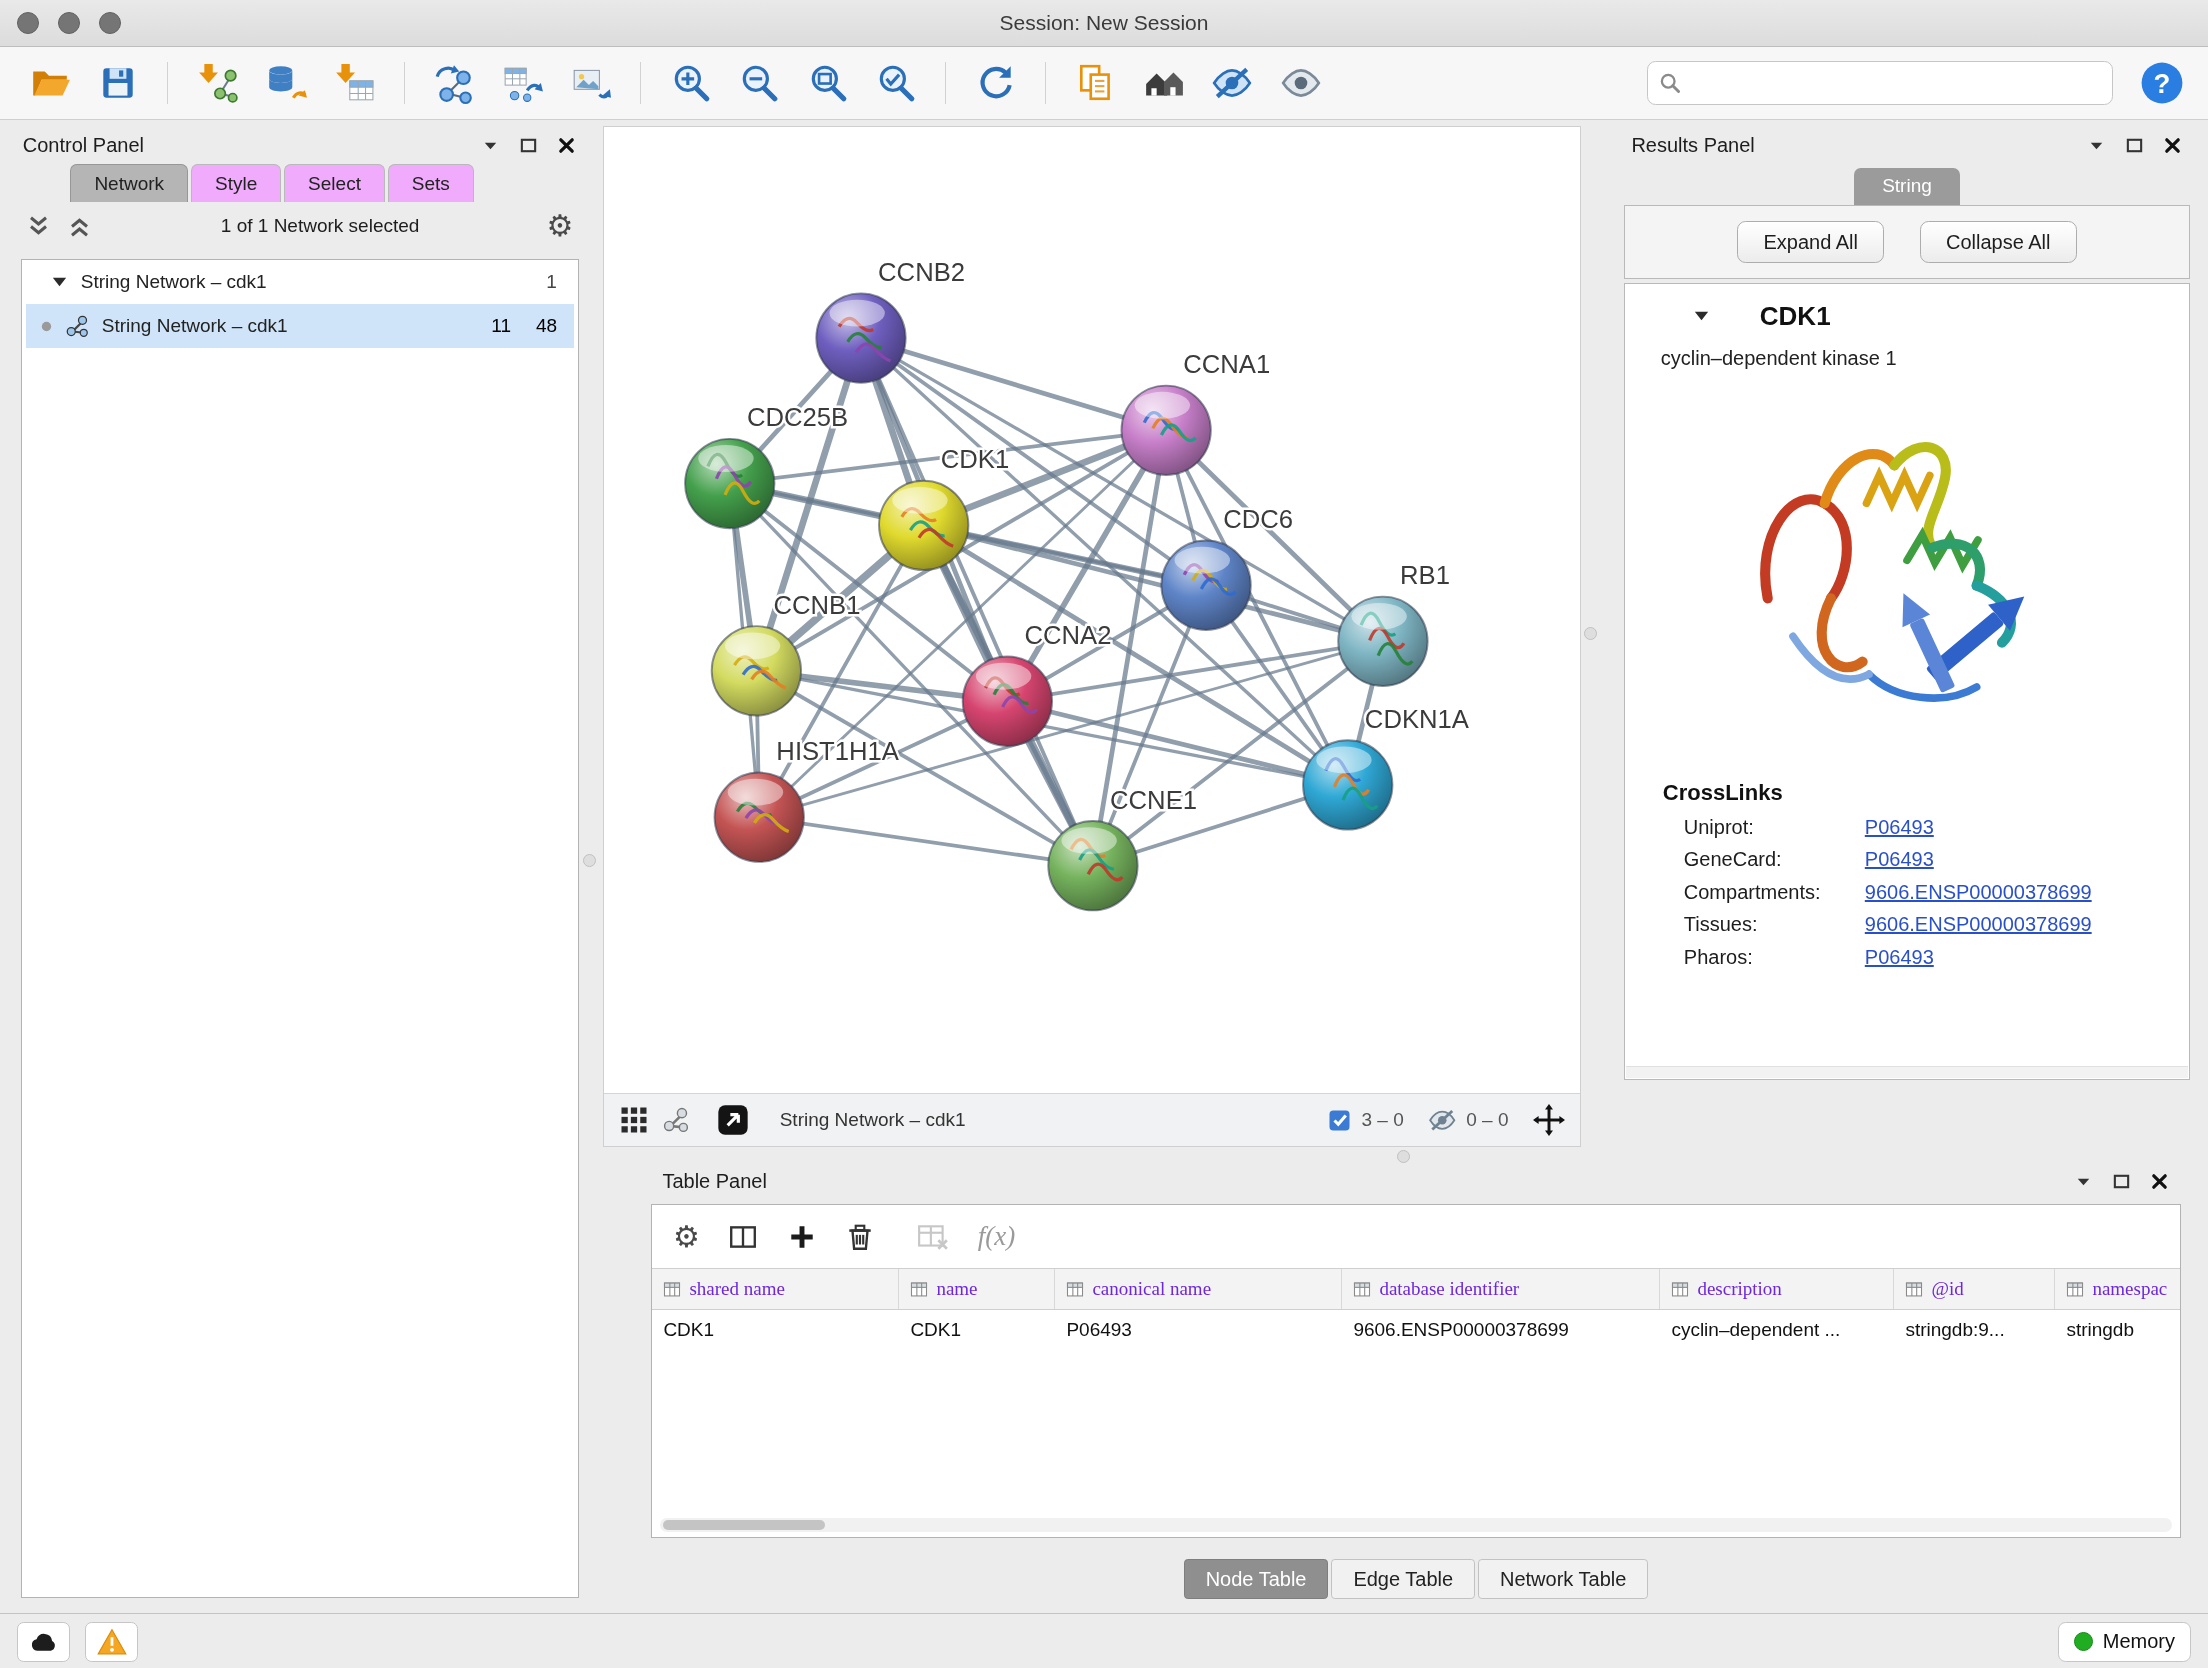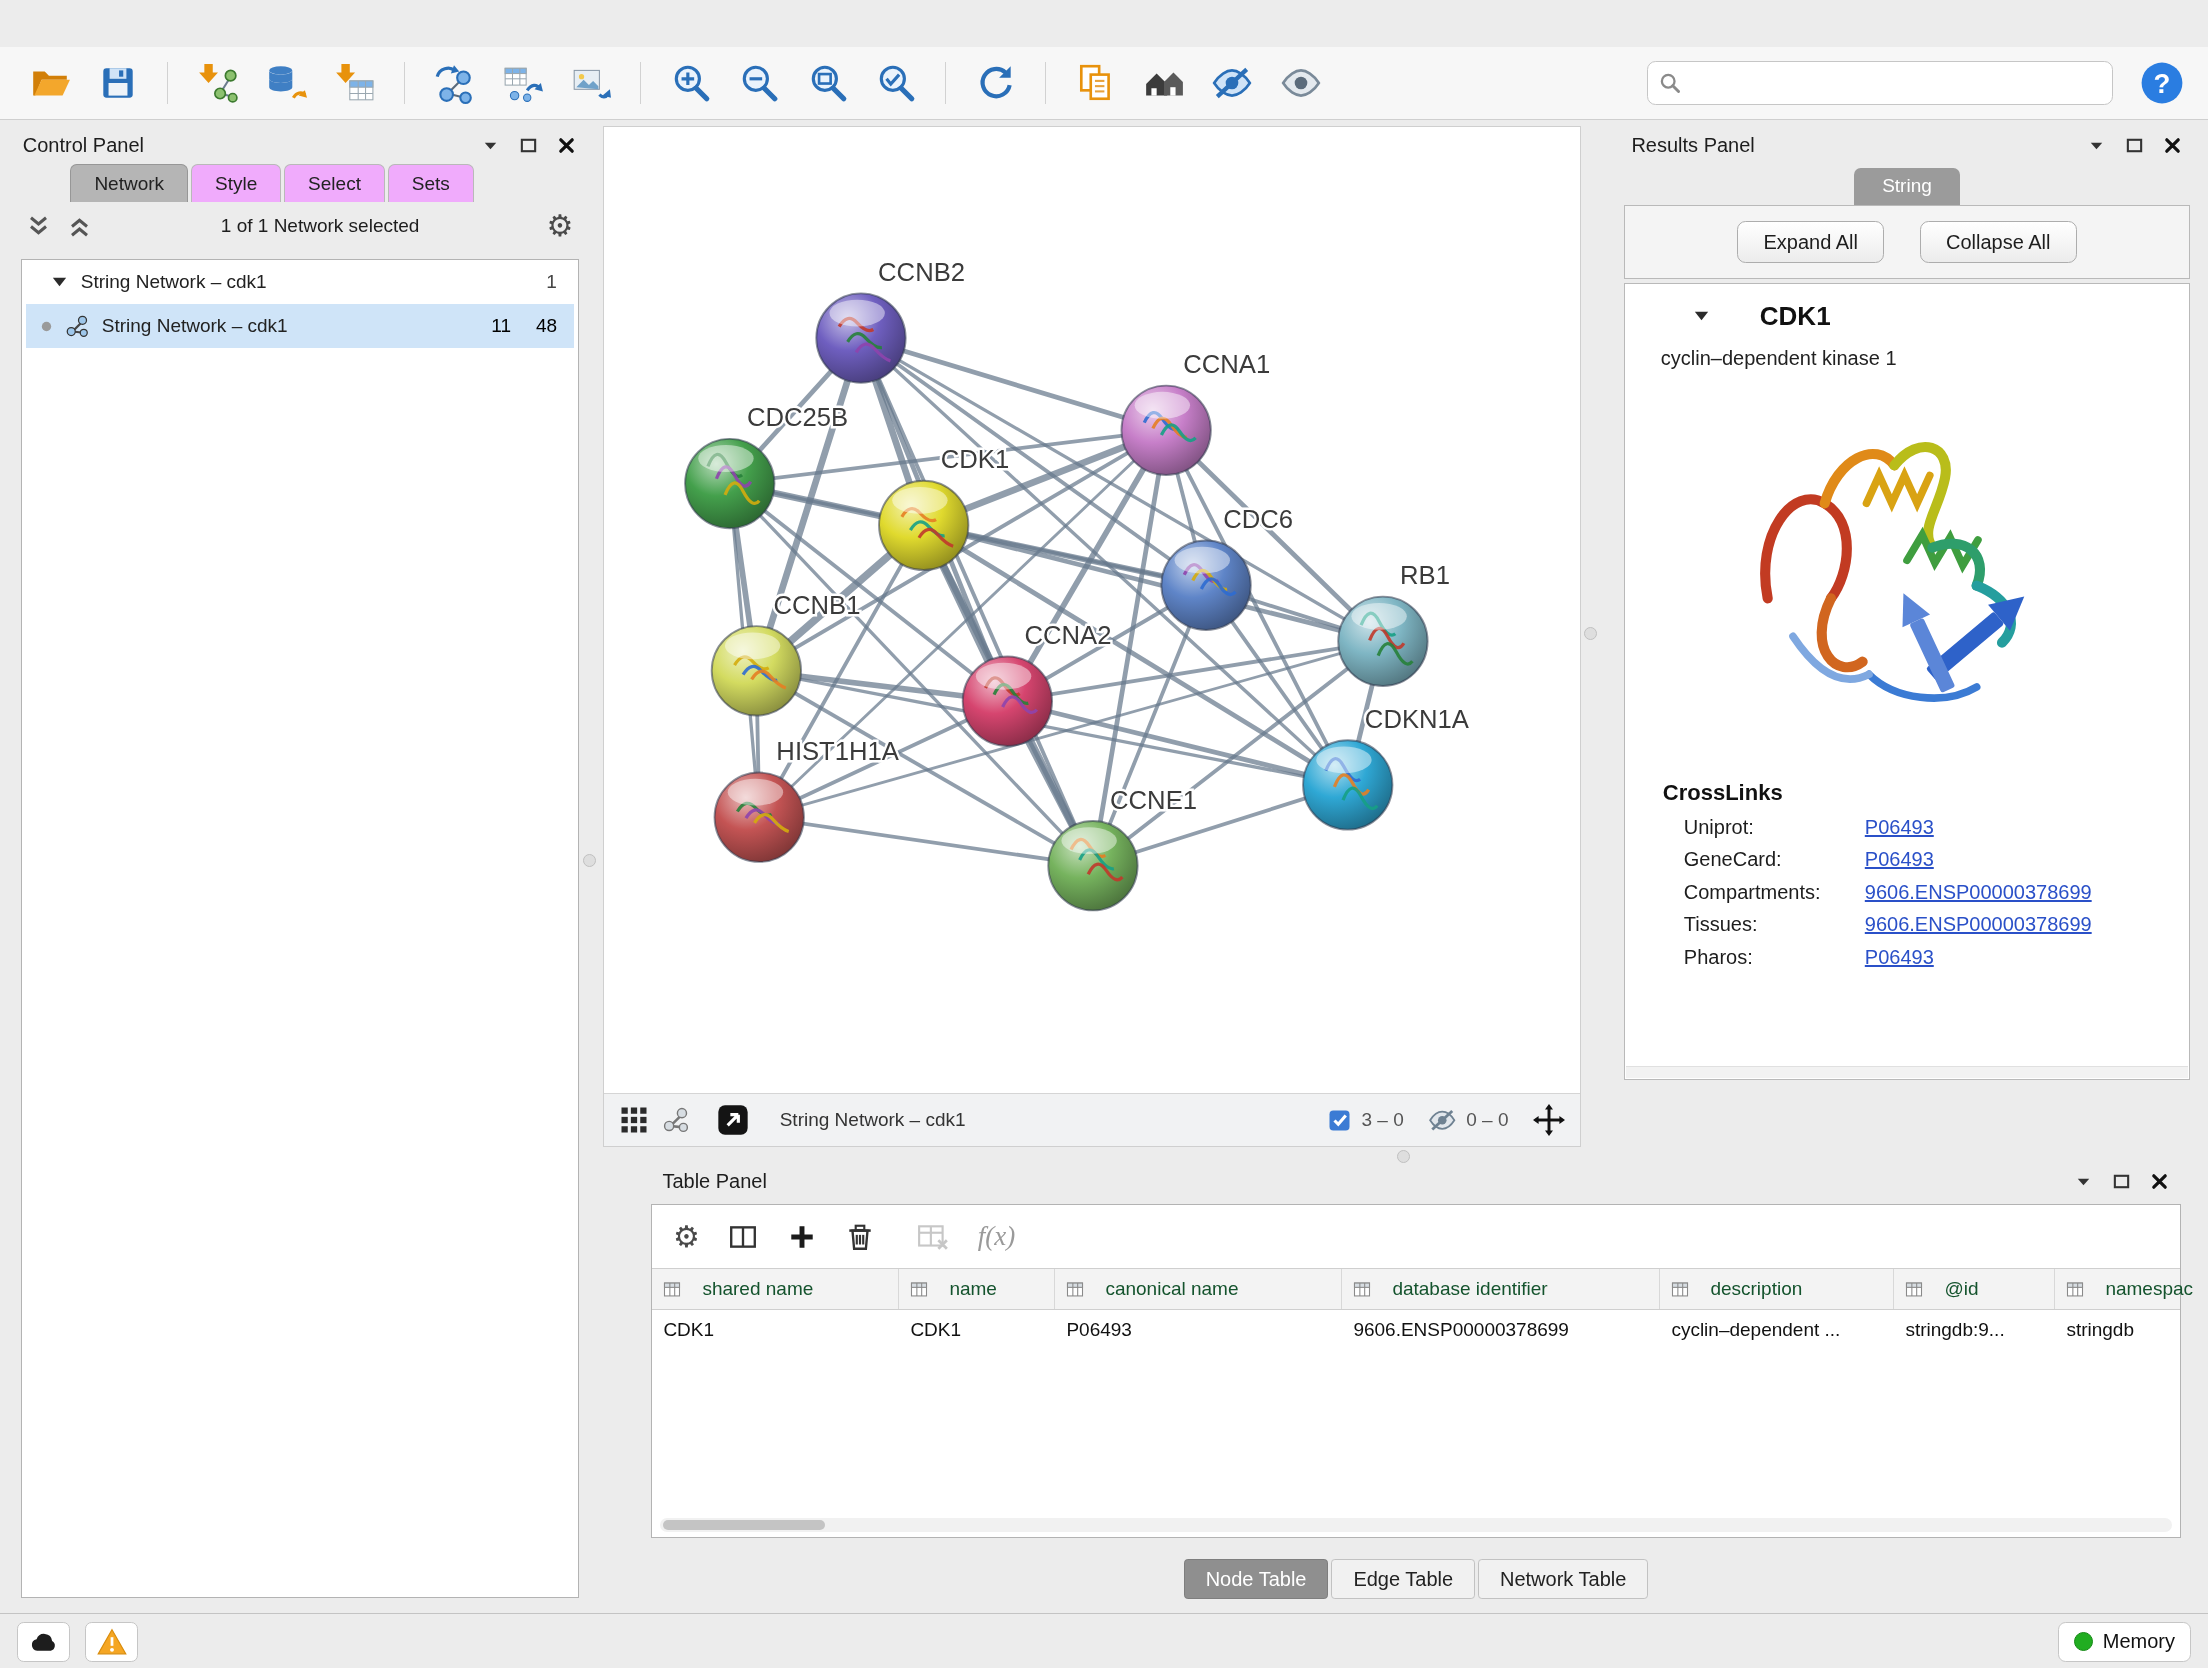--- a/index.html
+++ b/index.html
@@ -90,21 +90,21 @@
   .table-panel{position:absolute;left:651px;top:1162px;width:1530px;height:443px;}
   .tp-box{position:absolute;left:0;right:0;top:42px;bottom:67px;background:#fff;border:1px solid #b3b3b3;}
   .tp-toolbar{height:63px;display:flex;align-items:center;gap:28.5px;padding-left:21px;}
   .tp-toolbar button{background:none;border:none;padding:0;display:flex;align-items:center;}
   .fx{font-family:"Liberation Serif",serif;font-style:italic;font-size:27px;color:#9a9a9a;}
   .tp-table{border-top:1px solid #cfcfcf;}
   .tr{display:flex;}
   .tr.head{background:#f3f3f3;border-bottom:1px solid #cfcfcf;}
   .th,.td{box-sizing:border-box;height:40px;display:flex;align-items:center;font-size:19px;
     padding-left:11.4px;overflow:hidden;white-space:nowrap;}
-  .th{gap:21px;border-right:1px solid #d8d8d8;color:#14532d;}
+  .th{gap:8px;border-right:1px solid #d8d8d8;color:#6d28d9;font-family:Liberation Serif, serif;}
   .td{color:#111;}
   .tp-scroll{position:absolute;left:7.6px;right:7.6px;bottom:4.8px;height:14.3px;background:#f1f1f1;border-radius:7.6px;}
   .tp-thumb{position:absolute;left:3.8px;top:1.9px;width:162px;height:10.5px;background:#c4c4c4;border-radius:5.7px;}
   .tp-tabs{position:absolute;left:0;right:0;bottom:5.7px;display:flex;justify-content:center;gap:2.9px;}
   .tp-tab{font-size:20px;padding:7.6px 21px;border:1px solid #c2c2c2;background:#f1f1f1;color:#222;border-radius:3.8px;}
   .tp-tab.sel{background:#8f8f8f;color:#fff;border-color:#7e7e7e;}
 
   
   .statusbar{position:absolute;left:0;right:0;top:1613px;height:56px;background:#ececec;
     border-top:1px solid #c3c3c3;display:flex;align-items:center;padding:0 17px;box-sizing:border-box;gap:15px;}
@@ -114,20 +114,28 @@
     display:flex;align-items:center;gap:9.5px;padding:0 15px;font-size:20px;color:#111;}
   .sb-dot{width:17px;height:17px;border-radius:50%;background:#21ad21;border:1px solid #168a16;}
 
   .splitter-dot{position:absolute;width:11.4px;height:11.4px;border-radius:50%;background:#dedede;border:1px solid #c0c0c0;}
 </style>
 </head>
 <body>
 
 <div class="app">
 
+  <div class="titlebar">
+    <div class="traffic">
+      <span class="tl"></span>
+      <span class="tl"></span>
+      <span class="tl"></span>
+    </div>
+    <div class="win-title">Session: New Session</div>
+  </div>
 
   <div class="toolbar">
     <div class="tb-icons" id="tb-icons">
         <button class="tb-btn">
           <svg viewBox="0 0 40 40">
             <path d="M4 9h11l4 4h17v4H12l-6 15H4z" fill="#d27f08"></path>
             <path d="M12 17h27l-7 15H5z" fill="#f3a72c"></path>
           </svg>
         </button>
         <button class="tb-btn">

